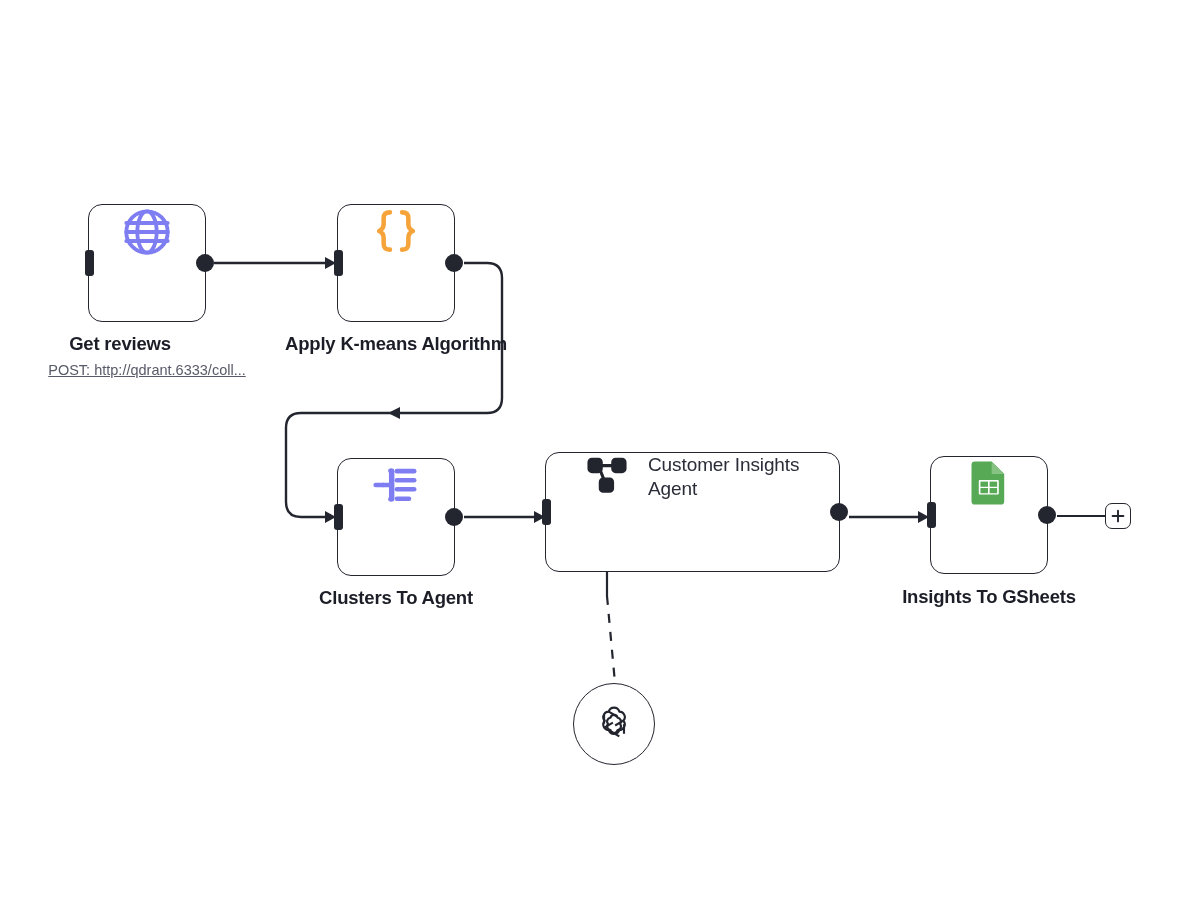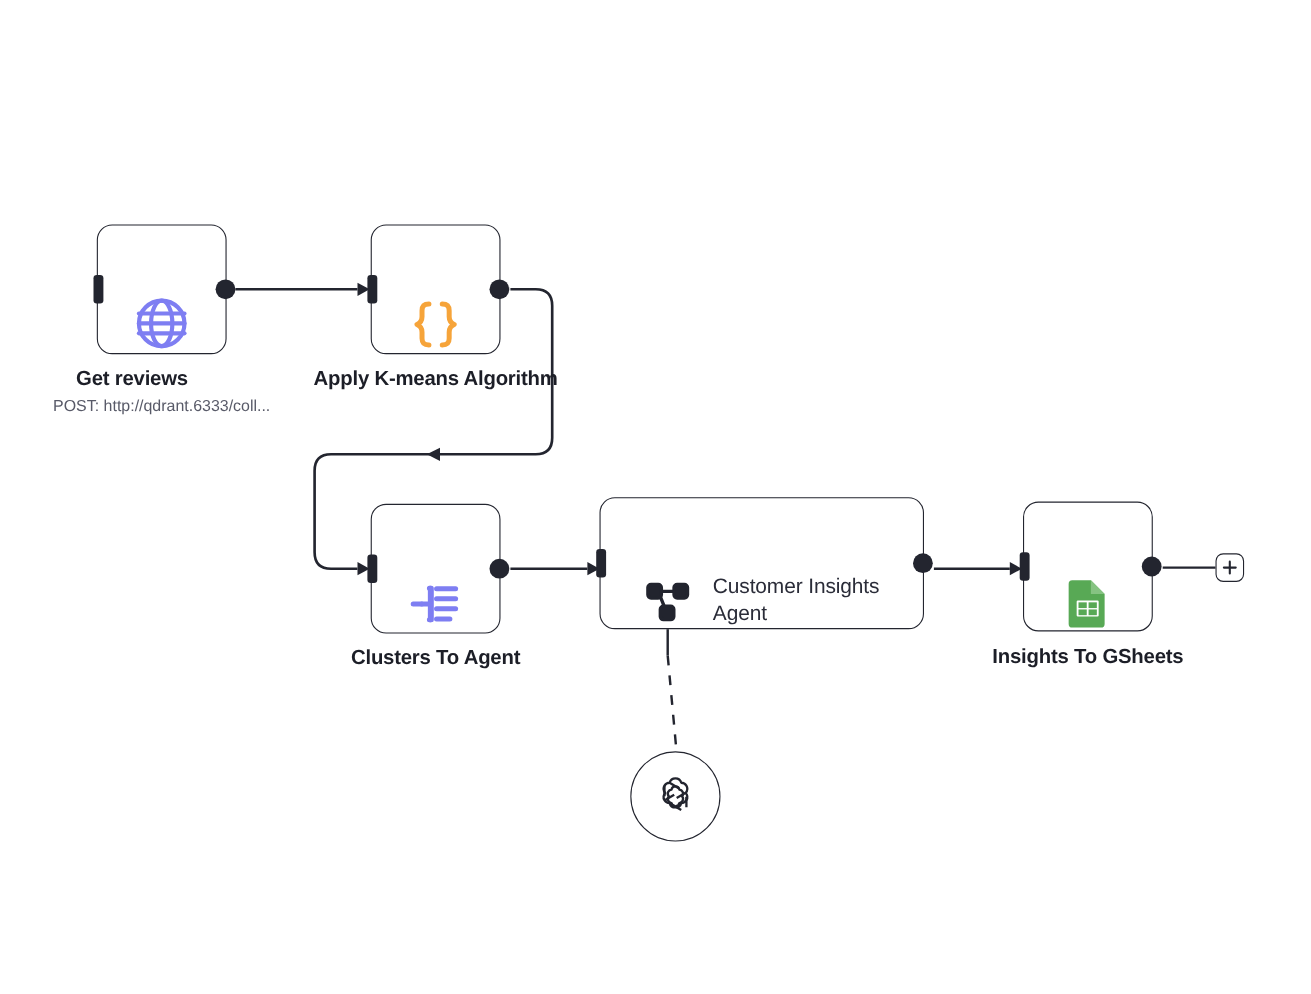--- a/index.html
+++ b/index.html
@@ -29,21 +29,21 @@
   }
 
   
   .node {
     position: absolute;
     box-sizing: border-box;
     background: #ffffff;
     border: 1.6px solid #23252f;
     border-radius: 14px;
     display: flex;
-    align-items: flex-end;
+    align-items: flex-start;
     justify-content: center;
     z-index: 5;
   }
   .node.wide {
     justify-content: flex-start;
     padding-left: 38px;
     gap: 18px;
   }
   .node-title-inline {
     font-size: 19px;
@@ -88,20 +88,21 @@
     white-space: nowrap;
     z-index: 6;
   }
   .node-sublabel {
     position: absolute;
     text-align: center;
     font-size: 14.5px;
     color: #585a68;
     white-space: nowrap;
     z-index: 6;
+    text-decoration: underline;
   }
 
   
   .node-circle {
     position: absolute;
     box-sizing: border-box;
     width: 82px;
     height: 82px;
     border-radius: 50%;
     border: 1.6px solid #23252f;

